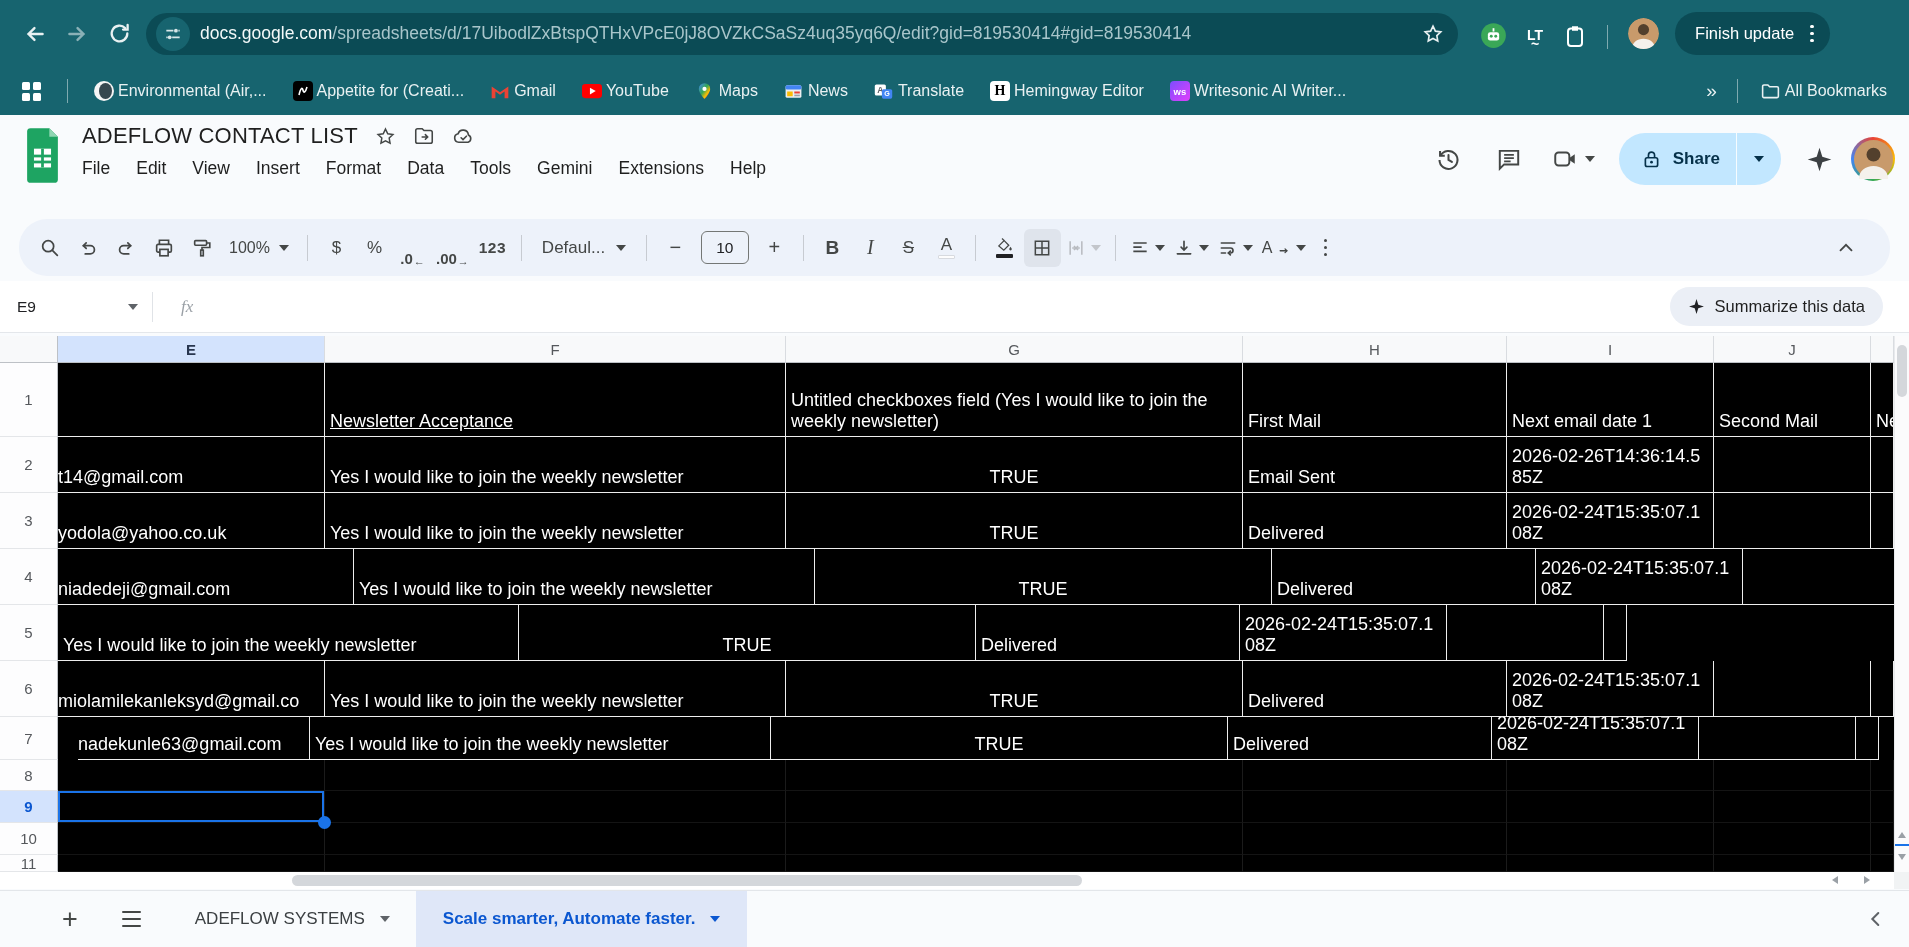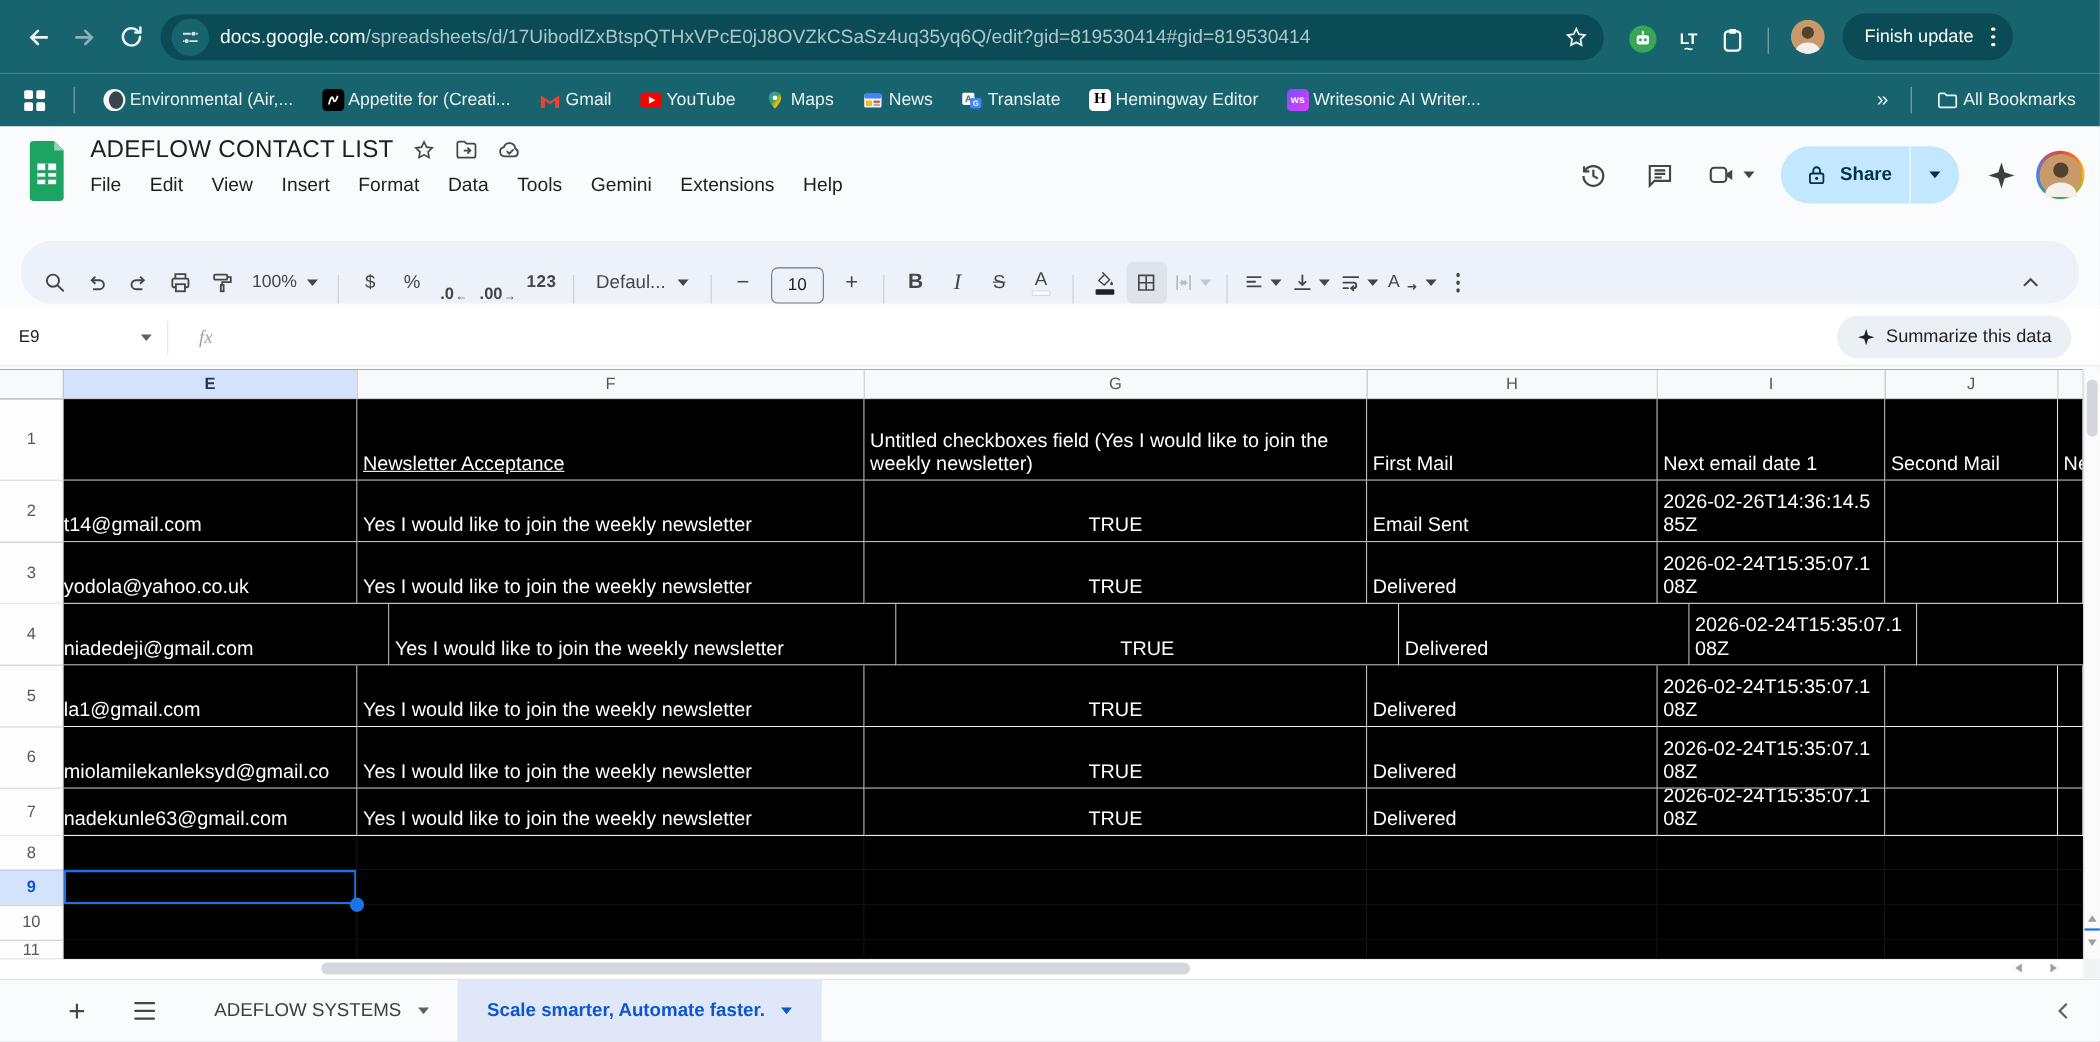--- a/index.html
+++ b/index.html
@@ -62,21 +62,21 @@
   .share .main{display:flex;align-items:center;gap:11px;padding:0 16px 0 22px}
   .share .lbl{font-size:17px;font-weight:700;color:#05314A}
   .share .sep{width:1px;height:52px;background:rgba(255,255,255,.85)}
   .share .dd{width:44px;display:flex;justify-content:center}
   .share .crt{border-top-color:#05314A}
   .avatar{width:44px;height:44px;border-radius:50%;padding:2.5px;box-sizing:border-box;
     background:conic-gradient(#EA4335,#FBBC04,#34A853,#4285F4,#EA4335)}
   .avatar .ph,.mini-avatar .ph{width:100%;height:100%;border-radius:50%;overflow:hidden;background:#C89A6B}
   
   .toolbar{position:absolute;top:104px;left:19px;right:19px;height:57px;background:#EDF2FA;
-    border-radius:28px;display:flex;align-items:flex-end;padding:0 12px;box-sizing:border-box;gap:1px}
+    border-radius:28px;display:flex;align-items:center;padding:0 12px;box-sizing:border-box;gap:1px}
   .tb{height:38px;min-width:37px;border-radius:6px;display:flex;align-items:center;justify-content:center;
     color:#444746;font-size:16px;gap:5px;padding:0 4px;box-sizing:border-box;position:relative}
   .tb.active{background:#DFE4EC}
   .tb.disabled{color:#B7BABF}
   .tb.disabled .crt{border-top-color:#C3C6CB}
   .tdv{width:1px;height:26px;background:#C7CBD1;margin:0 9px;flex:none}
   .tzoom{min-width:76px;justify-content:space-between;padding:0 8px}
   .tfont{min-width:104px;justify-content:space-between;padding:0 10px;font-size:17px}
   .fsize{width:46px;height:31px;border:1.5px solid #747775;border-radius:6px;display:flex;
     align-items:center;justify-content:center;font-size:15.5px;color:#202124;margin:0 6px}
@@ -701,23 +701,20 @@
         </div>
         <div class="cell lt" style="width: 157px;">
           <span></span>
         </div>
         <div class="cell lt" style="width: 23px;">
           <span></span>
         </div>
       </div>
       <div class="grow" style="height: 56px;">
         <div class="gnum">5</div>
-        <div class="cell lt c-clip" style="width: 267px;">
-          <span>la1@gmail.com</span>
-        </div>
         <div class="cell lt" style="width: 461px;">
           <span>Yes I would like to join the weekly newsletter</span>
         </div>
         <div class="cell lt c-center" style="width: 457px;">
           <span>TRUE</span>
         </div>
         <div class="cell lt" style="width: 264px;">
           <span>Delivered</span>
         </div>
         <div class="cell lt c-break" style="width: 207px;">
@@ -749,21 +746,21 @@
         </div>
         <div class="cell lt" style="width: 157px;">
           <span></span>
         </div>
         <div class="cell lt" style="width: 23px;">
           <span></span>
         </div>
       </div>
       <div class="grow" style="height: 43px;">
         <div class="gnum">7</div>
-        <div class="cell lt c-clip" style="width: 267px;">
+        <div class="cell lt c-clip" style="width: 232px; margin-left: 20px;">
           <span>nadekunle63@gmail.com</span>
         </div>
         <div class="cell lt" style="width: 461px;">
           <span>Yes I would like to join the weekly newsletter</span>
         </div>
         <div class="cell lt c-center" style="width: 457px;">
           <span>TRUE</span>
         </div>
         <div class="cell lt" style="width: 264px;">
           <span>Delivered</span>

